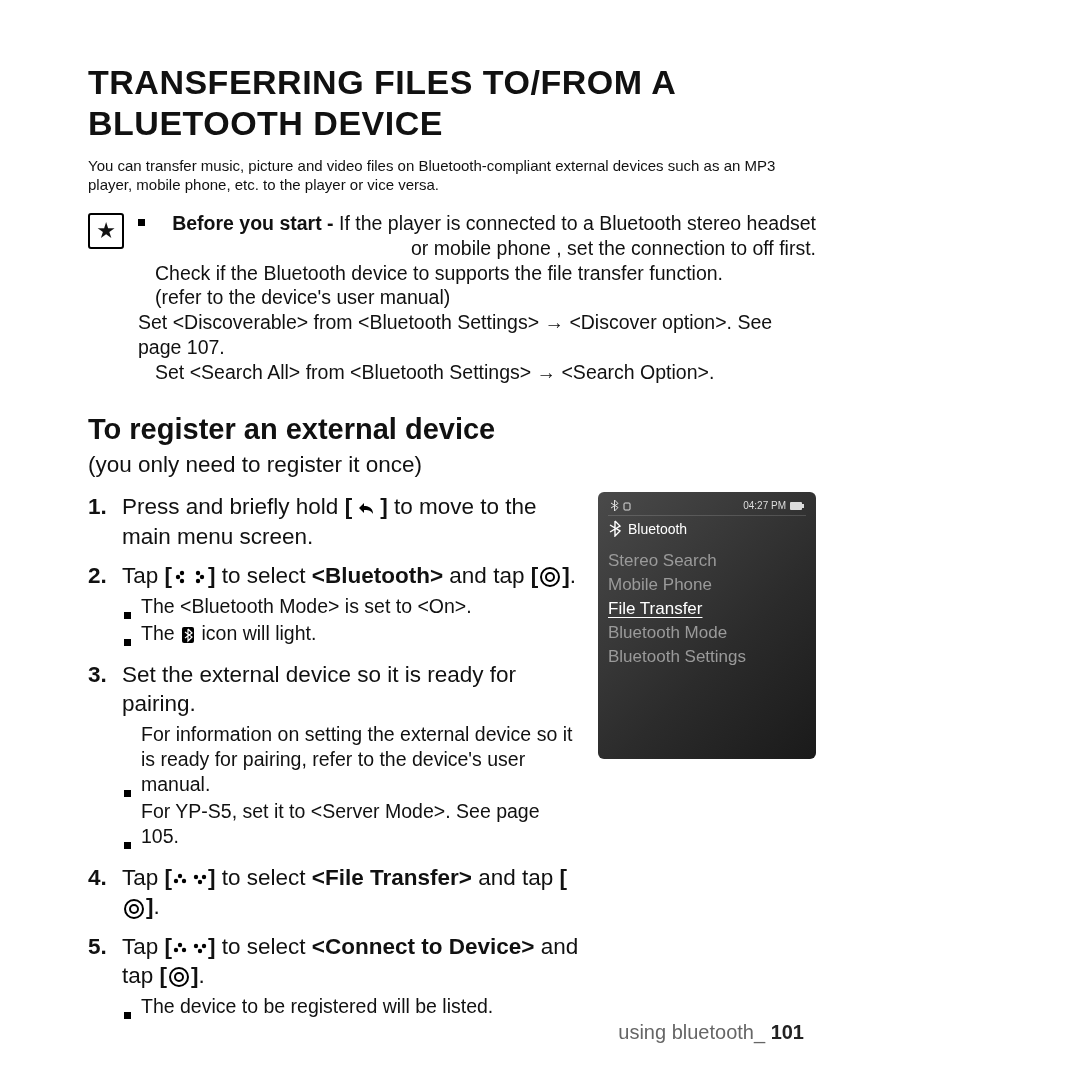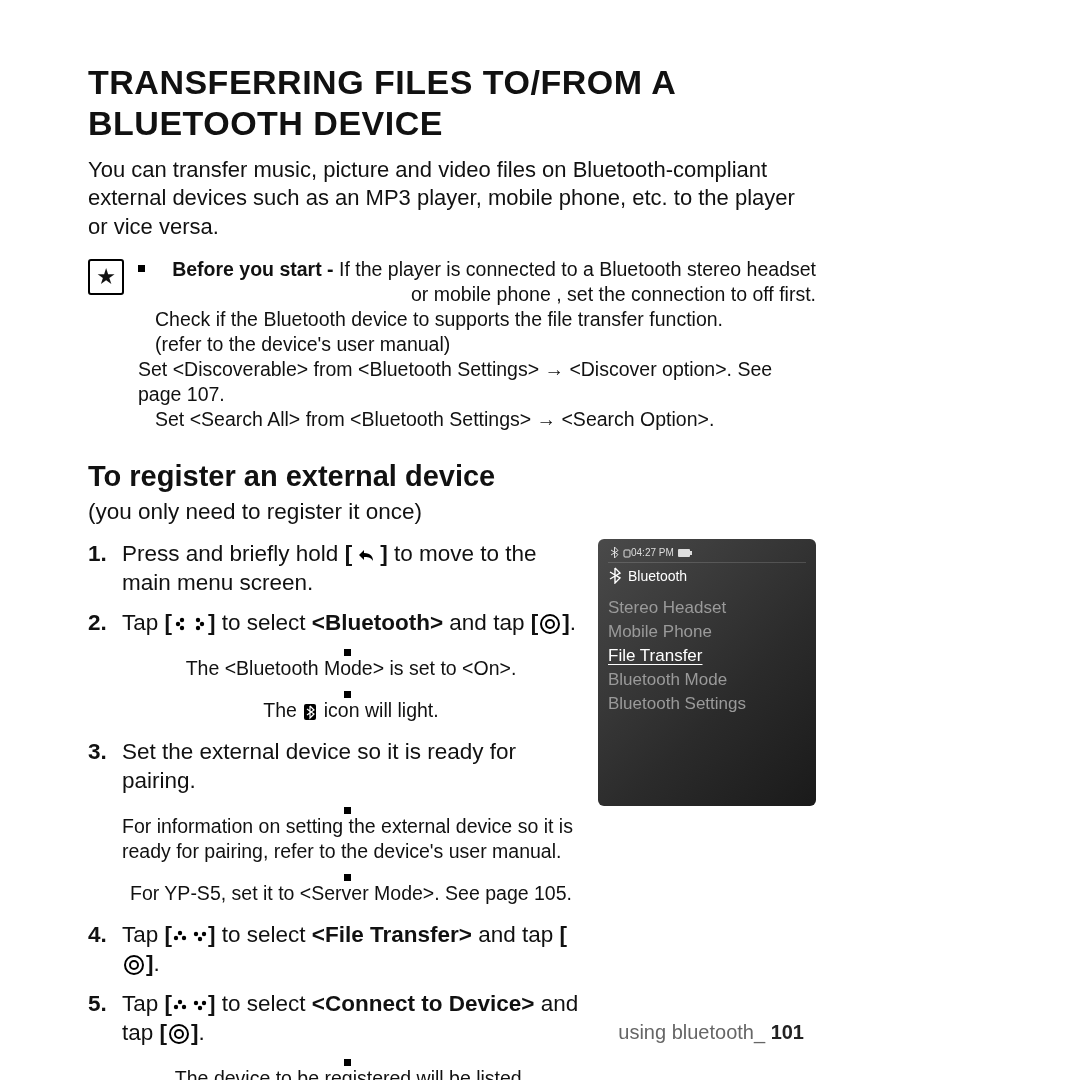--- a/index.html
+++ b/index.html
@@ -19,21 +19,21 @@
     position: relative;
   }
   .title {
     font-size: 34px;
     font-weight: bold;
     letter-spacing: 0.5px;
     line-height: 1.2;
     margin-bottom: 12px;
   }
   .intro {
-    font-size: 22px;
+    font-size: 15px;
     line-height: 1.3;
     margin-bottom: 16px;
   }
   .note-wrap {
     display: flex;
     align-items: flex-start;
     gap: 14px;
     margin-bottom: 28px;
   }
   .star-box {
@@ -102,24 +102,23 @@
   }
   ol.steps > li .body { flex: 1; }
   ul.sub {
     list-style: none;
     padding: 0;
     margin: 4px 0 4px 0;
     font-size: 19.5px;
   }
   ul.sub li {
     display: flex;
-    align-items: center;
+    align-items: flex-end;
     line-height: 1.28;
     margin-bottom: 2px;
-    flex-direction: column;
   }
   ul.sub li .sq {
     width: 7px;
     height: 7px;
     background: #000;
     margin: 8px 10px 0 2px;
     flex: 0 0 7px;
   }
   .inline-icon {
     display: inline-flex;
@@ -130,21 +129,21 @@
     width: 218px;
     background: linear-gradient(135deg, #4a4a4a 0%, #2b2b2b 60%, #1a1a1a 100%);
     border-radius: 6px;
     padding: 8px 10px 90px 10px;
     color: #c9c9c9;
     font-size: 17px;
     box-sizing: border-box;
   }
   .phone-status {
     display: flex;
-    justify-content: flex-start;
+    justify-content: space-between;
     align-items: center;
     font-size: 10px;
     color: #ddd;
     margin-bottom: 2px;
     padding: 0 2px 4px 2px;
     border-bottom: 1px solid rgba(255,255,255,0.15);
   }
   .phone-title {
     color: #fff;
     font-size: 14px;
@@ -338,21 +337,21 @@
             </svg>
         </span>
       </div>
       <div class="phone-title">
         <svg width="14" height="17" viewBox="0 0 14 17">
             <path d="M7 1 L7 16 L12 11 L2 5 M7 1 L12 6 L2 12" stroke="#fff" stroke-width="1.4" fill="none"></path>
           </svg>
         <span>Bluetooth</span>
       </div>
       <div class="phone-menu">
-        <div>Stereo Headset</div>
+        <div>Stereo Search</div>
         <div>Mobile Phone</div>
         <div class="sel">File Transfer</div>
         <div>Bluetooth Mode</div>
         <div>Bluetooth Settings</div>
       </div>
     </div>
   </div>
 
   <div class="footer">
     <span>using bluetooth_</span> <span class="pg">101</span>

